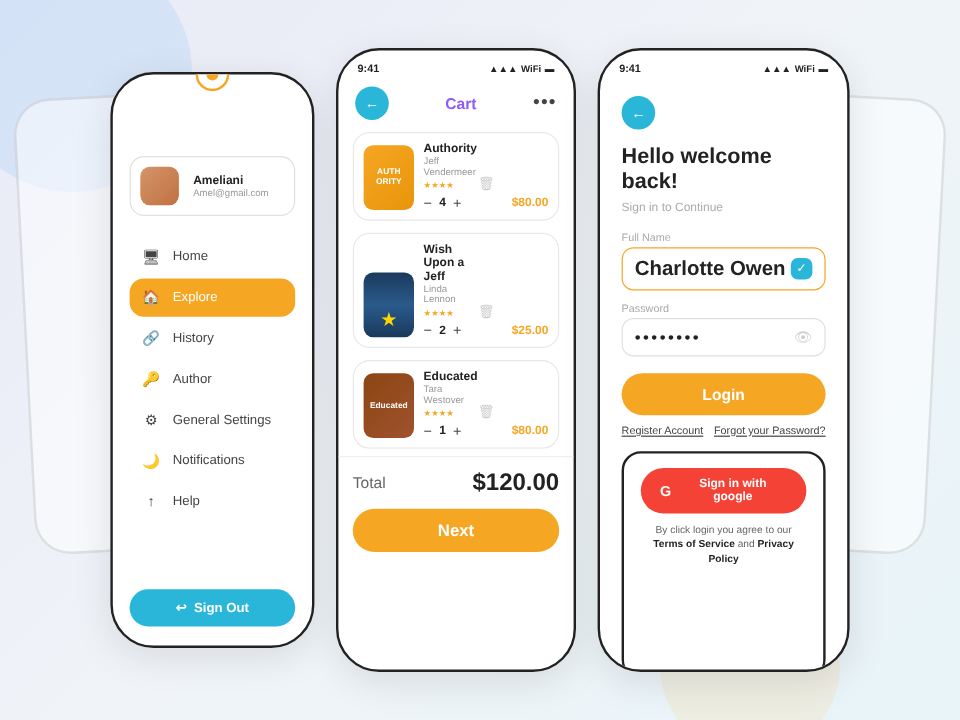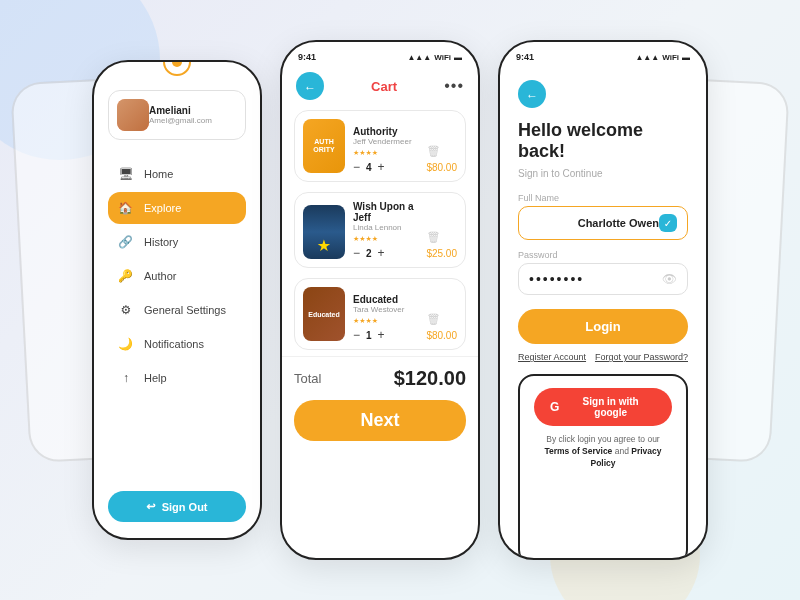--- a/index.html
+++ b/index.html
@@ -73,25 +73,26 @@
     .sidebar-inner {
       padding: 28px 14px 16px;
       height: 100%;
       display: flex;
       flex-direction: column;
     }
 
     .sidebar-profile {
       display: flex;
       align-items: center;
-      gap: 0;
+      gap: 12px;
       border: 1.5px solid #e0e0e0;
       border-radius: 12px;
       padding: 8px;
       margin-bottom: 18px;
+      margin-top: 40px;
     }
 
     .avatar {
       width: 32px; height: 32px;
       border-radius: 8px;
       background: linear-gradient(135deg, #f0a070, #e07040);
       flex-shrink: 0;
       display: flex; align-items: center; justify-content: center;
       font-size: 14px;
       overflow: hidden;
@@ -197,21 +198,21 @@
       border-radius: 50%;
       display: flex; align-items: center; justify-content: center;
       color: #fff;
       font-size: 12px;
       cursor: pointer;
     }
 
     .cart-title {
       font-size: 13px;
       font-weight: 600;
-      color: #ef4444;
+      color: #8b5cf6;
     }
 
     .more-dots {
       font-size: 16px;
       color: #444;
       letter-spacing: 1px;
     }
 
     .cart-items {
       padding: 0 12px;
@@ -305,23 +306,24 @@
     }
 
     .qty-num {
       font-size: 10px;
       font-weight: 600;
       color: #222;
     }
 
     .item-price {
       font-size: 10px;
-      font-weight: 400;
+      font-weight: 700;
       color: #F5A623;
       text-align: right;
+      margin-left: 28px;
     }
 
     .item-delete {
       color: #ccc;
       font-size: 11px;
       cursor: pointer;
       align-self: flex-start;
     }
 
     .cart-footer {
@@ -347,21 +349,21 @@
       font-weight: 800;
       color: #222;
     }
 
     .next-btn {
       background: #F5A623;
       color: #fff;
       border: none;
       border-radius: 20px;
       padding: 10px;
-      font-size: 18px;
+      font-size: 14px;
       font-weight: 700;
       cursor: pointer;
       width: 100%;
     }
 
     
     .phone-login {
       width: 210px;
       height: 520px;
     }
@@ -415,25 +417,24 @@
       padding: 7px 10px;
       display: flex;
       align-items: center;
     }
 
     .form-input-wrapper.active {
       border-color: #F5A623;
     }
 
     .form-value {
-      font-size: 11px;
+      font-size: 17px;
       font-weight: 600;
       color: #222;
       flex: 1;
-      text-align: right;
     }
 
     .form-check {
       width: 18px; height: 18px;
       background: #29B6D8;
       border-radius: 6px;
       display: flex; align-items: center; justify-content: center;
       color: #fff;
       font-size: 10px;
       flex-shrink: 0;

